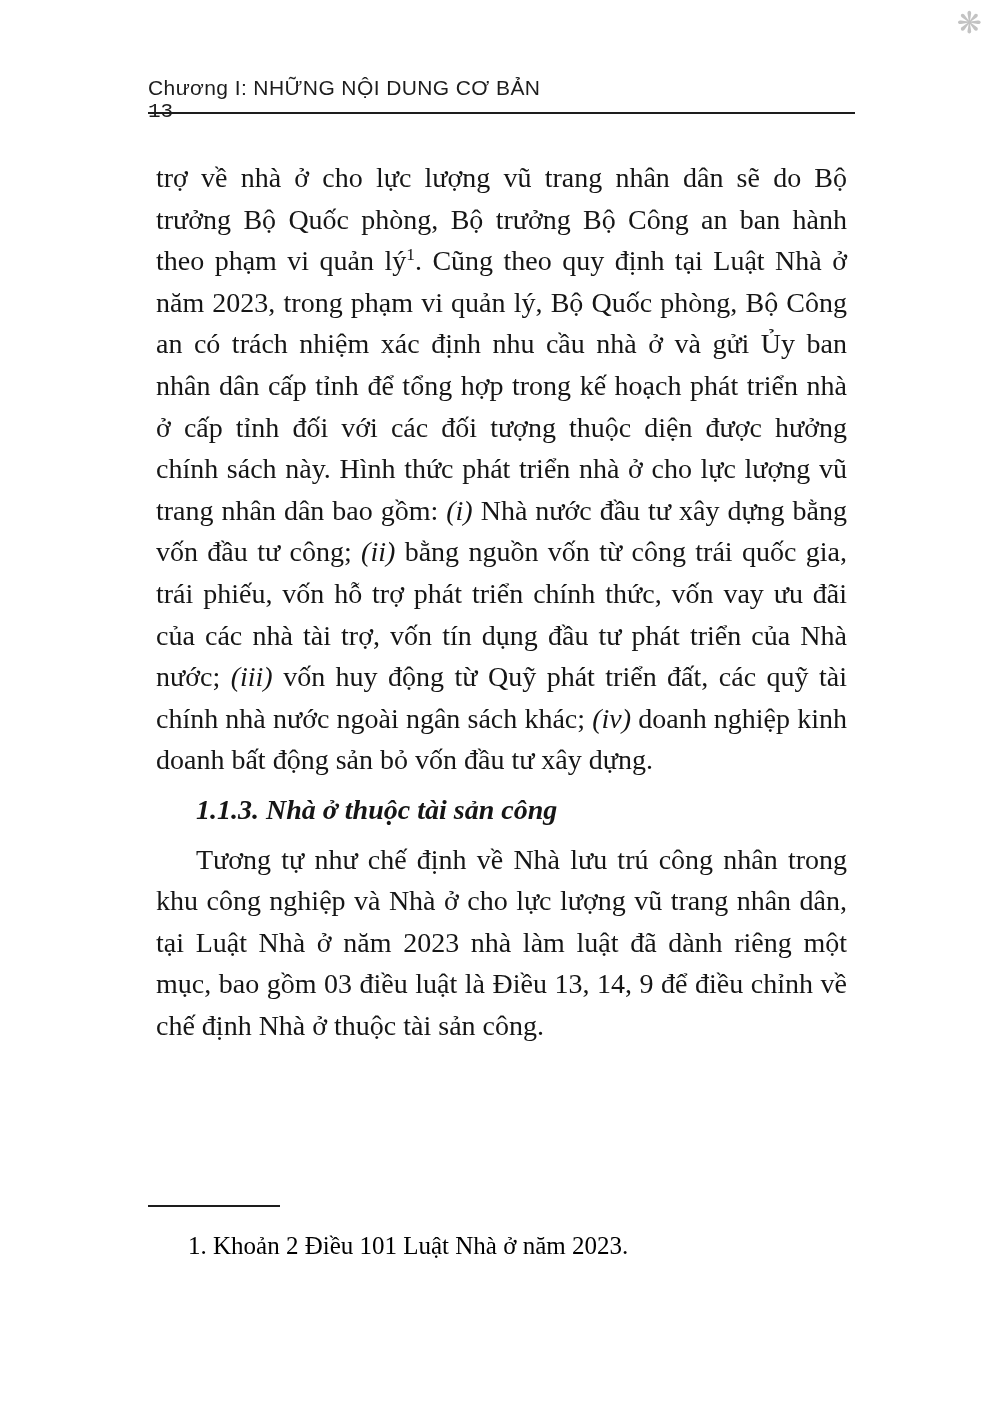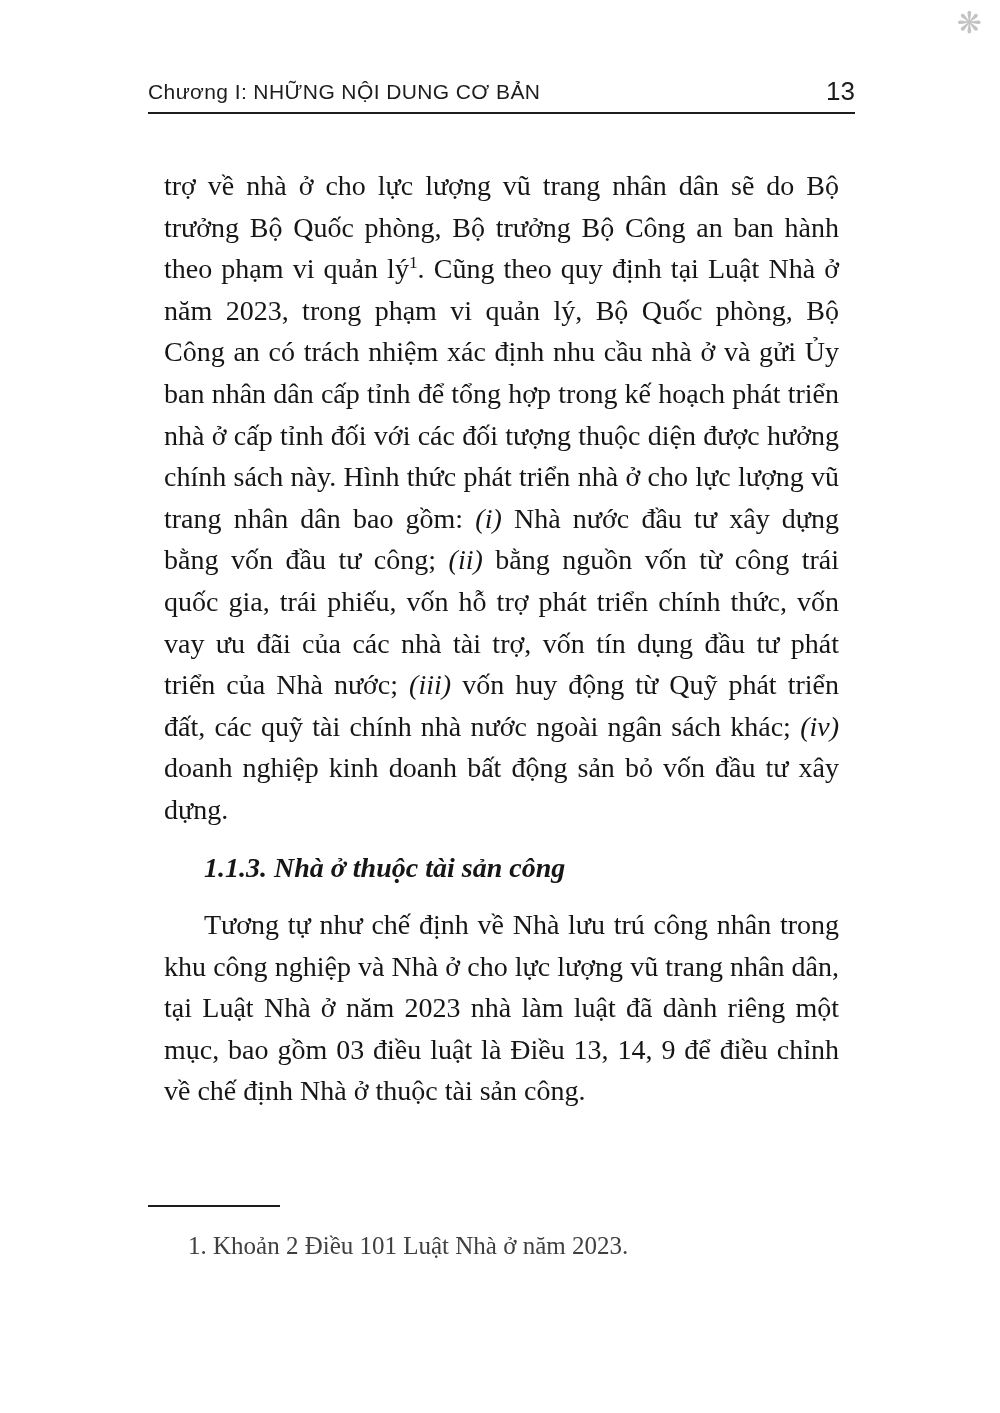--- a/index.html
+++ b/index.html
@@ -25,48 +25,49 @@
     line-height: 1;
     font-family: "DejaVu Sans", sans-serif;
   }
   .page-header {
     position: absolute;
     left: 148px;
     width: 707px;
     top: 76px;
     display: flex;
     justify-content: space-between;
-    align-items: center;
+    align-items: flex-start;
+    flex-direction: column;
   }
   .chapter {
     font-family: "Liberation Sans", sans-serif;
     font-size: 21px;
     letter-spacing: 0.4px;
     color: #1d1d1d;
   }
   .pagenum {
-    font-family: Liberation Sans, sans-serif;
-    font-size: 26px;
+    font-family: Liberation Mono, monospace;
+    font-size: 21px;
     color: #1d1d1d;
   }
   .header-rule {
     position: absolute;
     left: 148px;
     width: 707px;
     top: 112px;
     border-top: 2px solid #1d1d1d;
   }
   .body-text {
     position: absolute;
     left: 148px;
     width: 707px;
     top: 149px;
   }
   .para {
-    margin: 16px;
+    margin: 8px;
     font-size: 28px;
     line-height: 41.6px;
     text-align: justify;
     color: #161616;
   }
   .para.indent {
     text-indent: 40px;
   }
   .para.heading {
     font-weight: bold;
@@ -88,21 +89,21 @@
   }
   .footnote {
     position: absolute;
     left: 148px;
     width: 707px;
     top: 1228px;
     margin: 0;
     font-size: 25px;
     line-height: 36px;
     text-indent: 40px;
-    color: #404040;
+    color: #000000;
   }
 </style>
 </head>
 <body>
 
 <div class="page">
 
   <span class="decor">❋</span>
 
   <header class="page-header">

